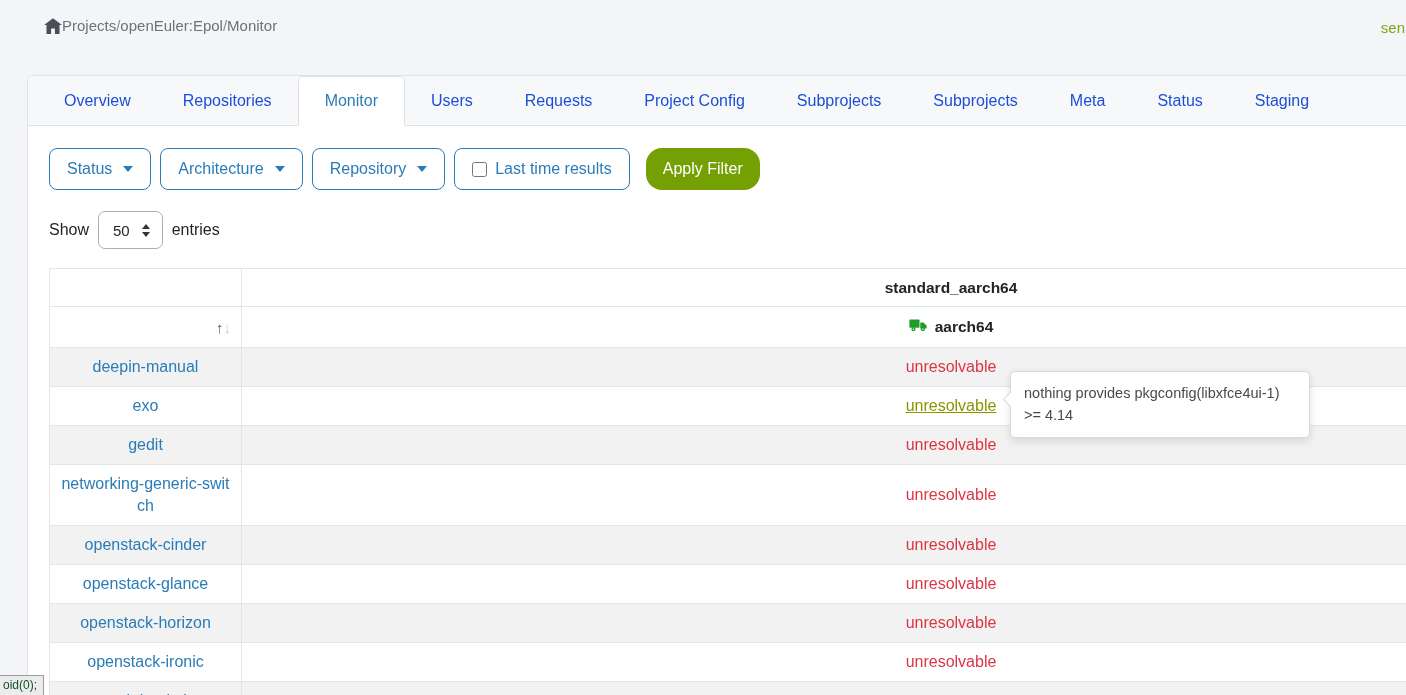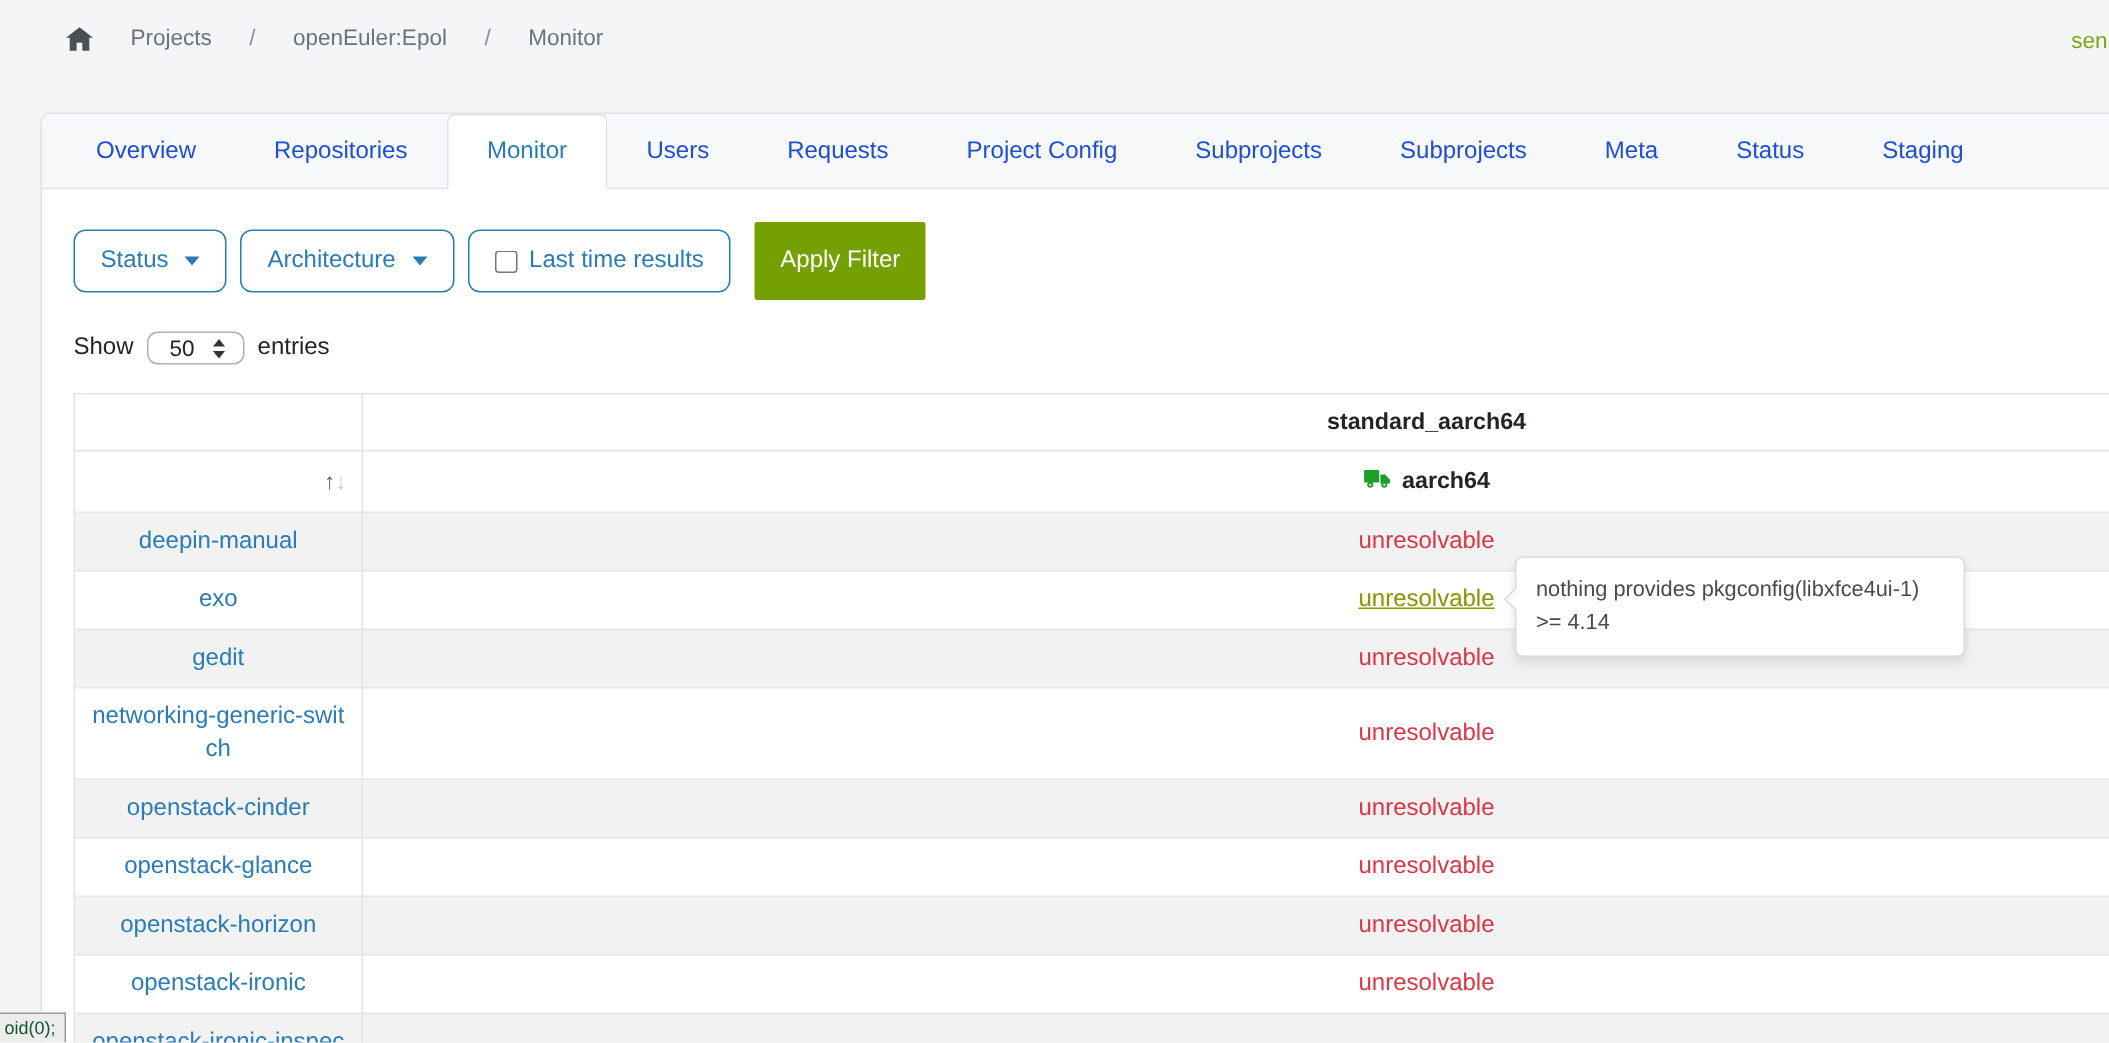--- a/index.html
+++ b/index.html
@@ -7,21 +7,21 @@
   body {
     position: relative;
     background: #f4f5f6;
     font-family: "Liberation Sans", "DejaVu Sans", sans-serif;
     color: #212529;
   }
 
   
   .breadcrumb {
     position: absolute; top: 17px; left: 44px;
-    display: flex; align-items: flex-end; gap: 25px;
+    display: flex; align-items: flex-end; gap: 0;
     font-size: 15px; color: #6a737b;
   }
   .breadcrumb a { color: #6a737b; text-decoration: none; cursor: pointer; }
   .crumb-sep { color: #8a9096; }
   .home-icon { display: inline-flex; align-items: center; }
 
   .username {
     position: absolute; top: 19px; right: 1px;
     font-size: 15px; color: #7ca712; text-decoration: none; cursor: pointer;
     white-space: nowrap;
@@ -75,34 +75,34 @@
   .caret-down-icon {
     width: 0; height: 0;
     border-left: 5px solid transparent;
     border-right: 5px solid transparent;
     border-top: 6px solid #2a7cb8;
     display: inline-block;
   }
   .checkbox-btn { gap: 8px; }
   .checkbox-btn input { width: 15px; height: 15px; cursor: pointer; }
   .apply-btn {
-    height: 52px; padding: 0 17px; margin-left: 7px;
-    background: #74a004; border: none; border-radius: 2px;
+    height: 42px; padding: 0 17px; margin-left: 7px;
+    background: #74a004; border: none; border-radius: 16px;
     color: #ffffff; font-size: 16px; cursor: pointer;
   }
 
   
   .entries-row {
     margin-top: 21px;
     display: flex; align-items: center; gap: 9px;
     font-size: 16px; color: #212529;
   }
   .page-size-select {
     display: flex; align-items: center; gap: 12px;
-    height: 22px; padding: 0 12px 0 14px;
+    height: 38px; padding: 0 12px 0 14px;
     border: 1px solid #a9b0b6; border-radius: 7px;
     font-size: 15px; color: #212529; cursor: pointer; background: #fff;
   }
   .spinner-icon { display: flex; flex-direction: column; gap: 3px; }
   .tri-up { width: 0; height: 0; border-left: 4px solid transparent; border-right: 4px solid transparent; border-bottom: 5px solid #333; }
   .tri-down { width: 0; height: 0; border-left: 4px solid transparent; border-right: 4px solid transparent; border-top: 5px solid #333; }
 
   
   .monitor-table {
     margin-top: 19px;
@@ -202,20 +202,24 @@
   <div class="content">
 
     <div class="filter-row">
 
       <button class="filter-btn">
           <span>Status</span>
           <span class="caret-down-icon"></span>
         </button>
         <button class="filter-btn">
           <span>Architecture</span>
+          <span class="caret-down-icon"></span>
+        </button>
+        <button class="filter-btn">
+          <span>Repository</span>
           <span class="caret-down-icon"></span>
         </button>
       <label class="filter-btn checkbox-btn">
         <input type="checkbox" style="">
         <span>Last time results</span>
       </label>
       <button class="apply-btn">Apply Filter</button>
     </div>
 
     <div class="entries-row">

